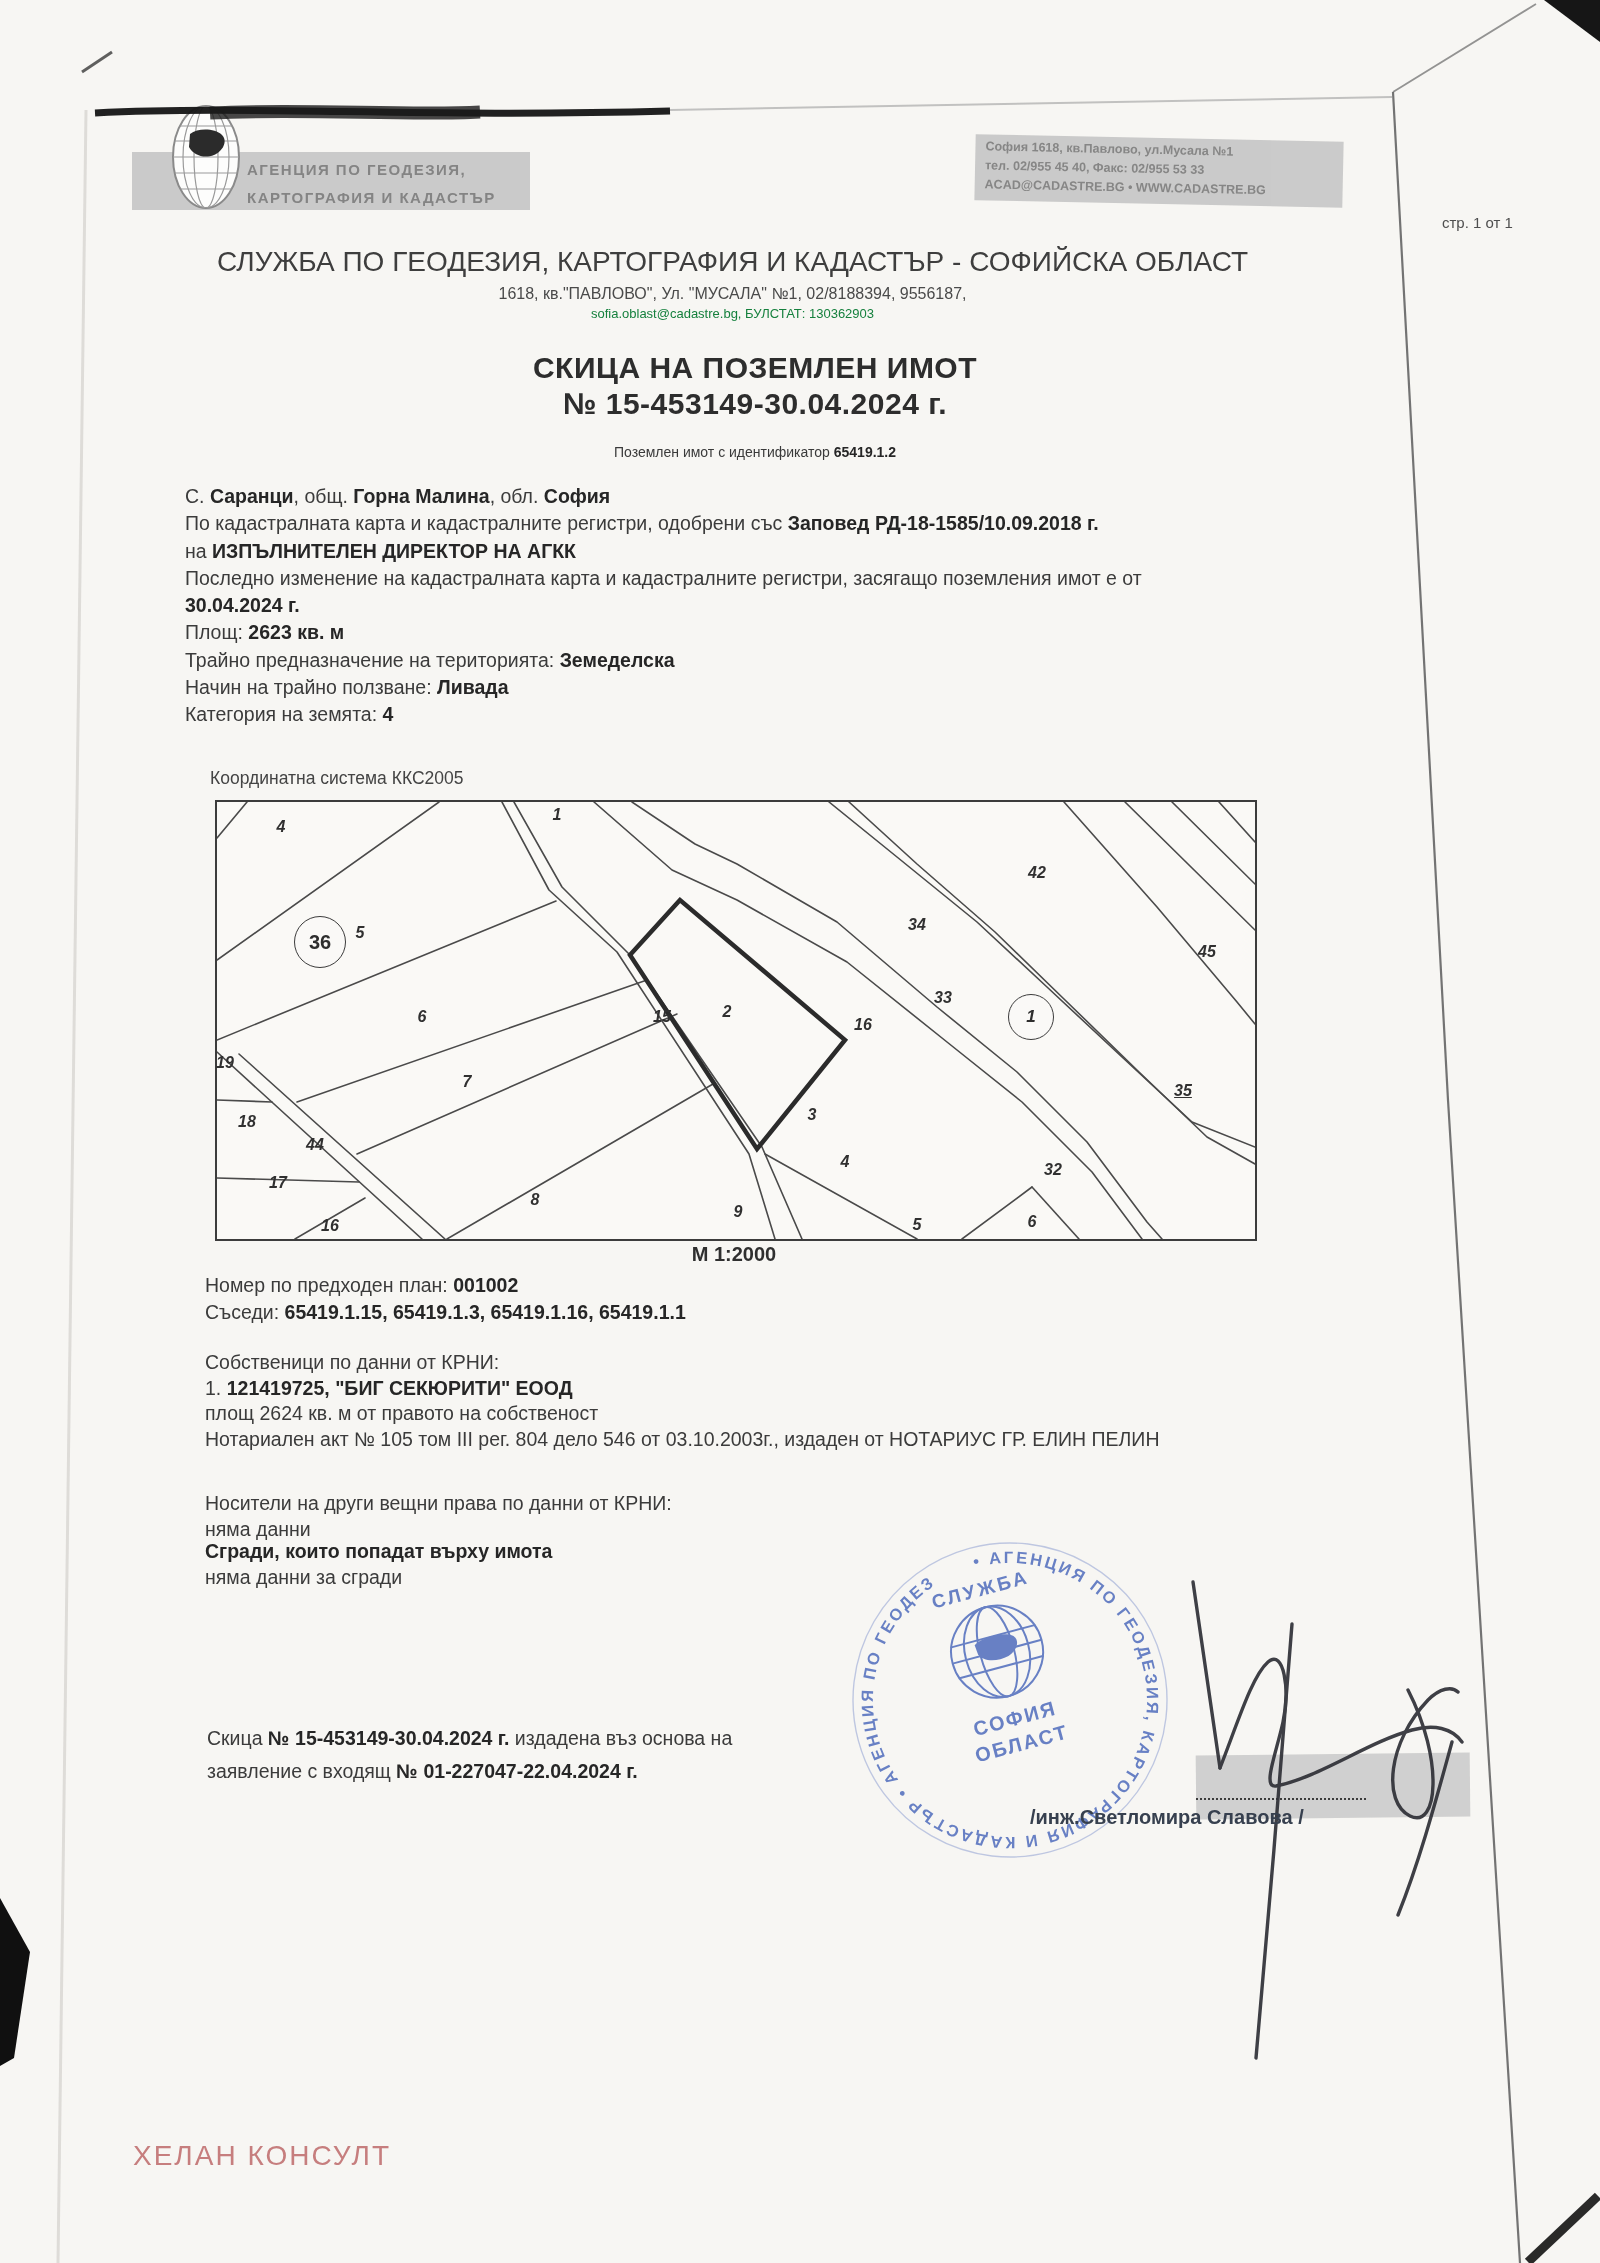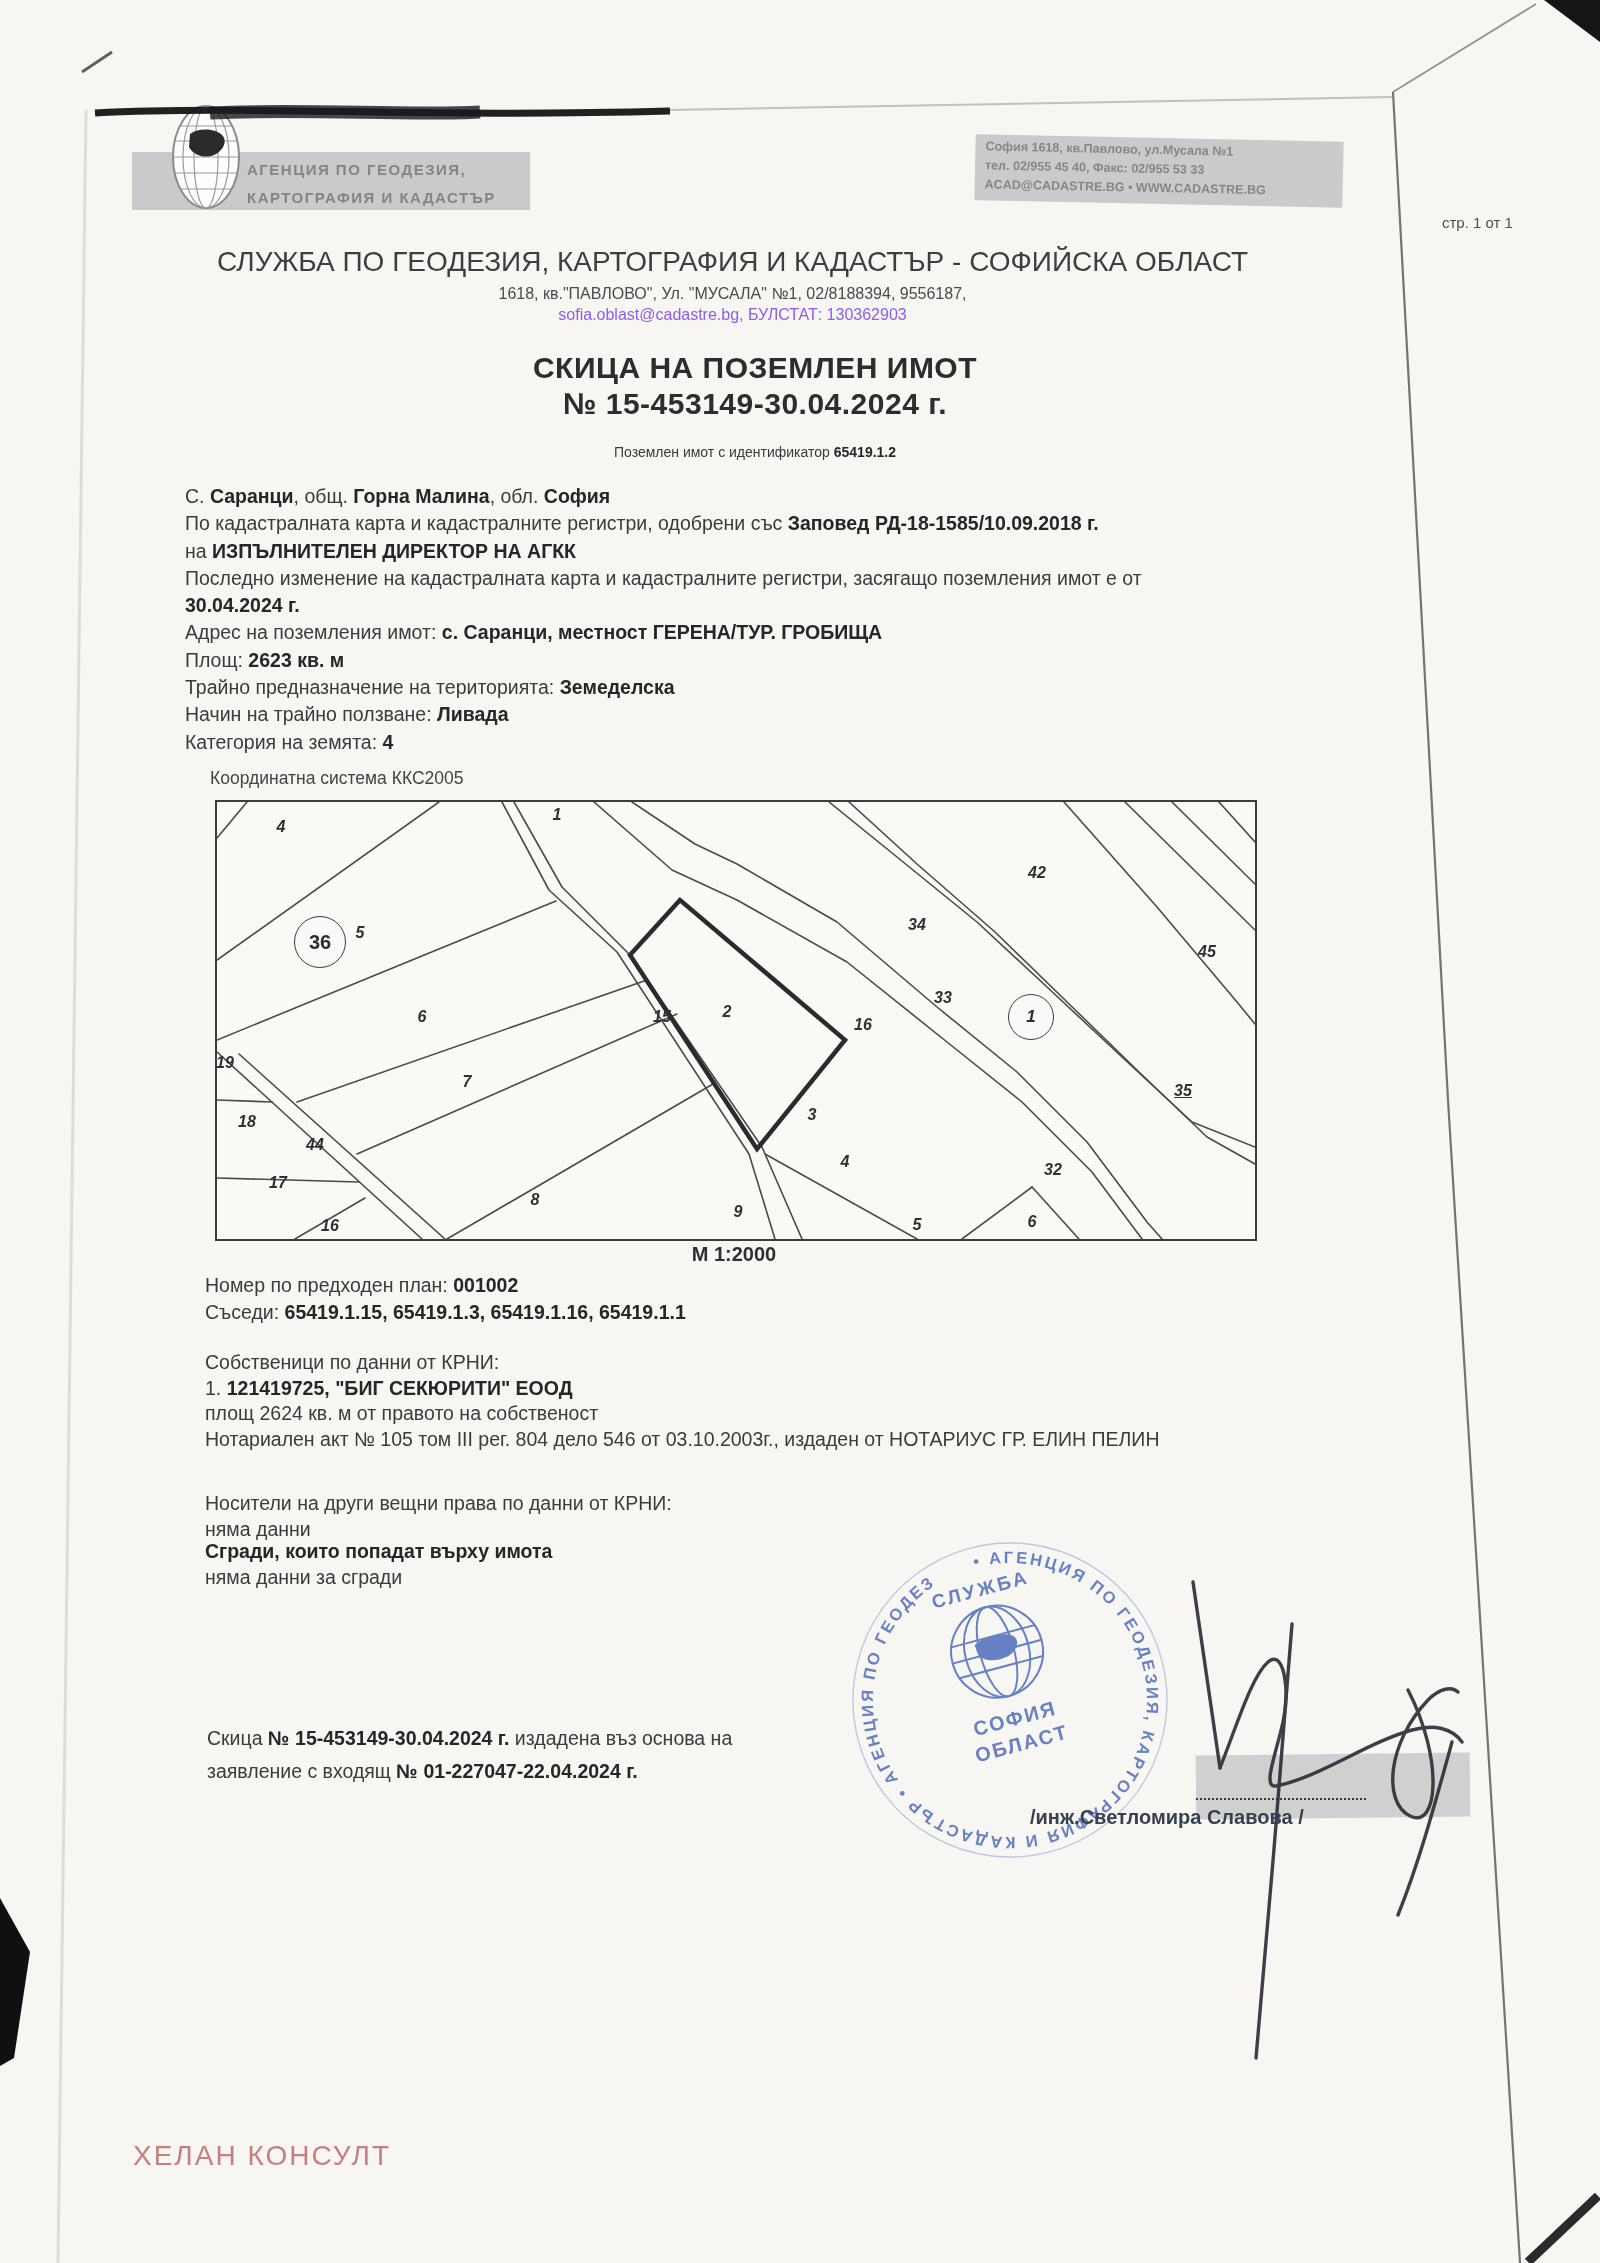--- a/index.html
+++ b/index.html
@@ -14,21 +14,21 @@
   
   .logo-band{left:132px;top:152px;width:398px;height:58px;background:#c2c2c2;opacity:.85;}
   .logo-globe{left:168px;top:104px;width:76px;height:106px;}
   .logo-text{left:247px;top:156px;font-size:15px;font-weight:bold;color:#848484;letter-spacing:1.5px;line-height:28px;}
   .contact-band{left:975px;top:138px;width:368px;height:66px;background:#c3c3c3;opacity:.85;transform:rotate(1.2deg);
     padding:3px 10px;box-sizing:border-box;font-size:12.5px;font-weight:bold;color:#737373;line-height:19px;}
   .page-indicator{left:1442px;top:214px;font-size:15px;color:#4e4e4e;}
   .office-wrap{left:60px;top:0;width:1345px;text-align:center;}
   .office-name{position:absolute;left:0;top:246px;width:100%;font-size:28px;color:#3e3e3e;letter-spacing:0px;}
   .office-addr1{position:absolute;left:0;top:285px;width:100%;font-size:16px;color:#4a4a4a;}
-  .office-addr2{position:absolute;left:0;top:306px;width:100%;font-size:16px;color:#8b5cf6;}
+  .office-addr2{position:absolute;left:0;top:306px;width:100%;font-size:13px;color:#15803d;}
   .title-wrap{left:110px;top:0;width:1290px;text-align:center;}
   .doc-title1{position:absolute;left:0;top:351px;width:100%;font-size:30px;font-weight:bold;color:#2d2d2d;letter-spacing:.5px;}
   .doc-title2{position:absolute;left:0;top:387px;width:100%;font-size:30px;font-weight:bold;color:#2d2d2d;letter-spacing:.5px;}
   .subject-line{position:absolute;left:0;top:444px;width:100%;font-size:14px;color:#3a3a3a;}
   
   .tblock{font-size:19.5px;color:#3b3b3b;}
   .tblock > div{white-space:nowrap;}
   #details{left:185px;top:483px;line-height:27.3px;}
   .coord-label{left:210px;top:768px;font-size:17.5px;color:#444;}
   
@@ -97,21 +97,20 @@
   <div class="doc-title2">№ 15-453149-30.04.2024 г.</div>
   <div class="subject-line"><span>Поземлен имот с  идентификатор  </span><span class="b">65419.1.2</span></div>
 </div>
 
 <div class="abs tblock" id="details">
     <div><span>С. </span><span class="b">Саранци</span><span>, общ. </span><span class="b">Горна Малина</span><span>, обл. </span><span class="b">София</span></div>
     <div><span>По кадастралната карта и кадастралните регистри, одобрени със </span><span class="b">Заповед РД-18-1585/10.09.2018 г.</span></div>
     <div><span>на </span><span class="b">ИЗПЪЛНИТЕЛЕН ДИРЕКТОР НА АГКК</span></div>
     <div><span>Последно изменение на кадастралната карта и кадастралните регистри, засягащо поземления имот е от</span></div>
     <div><span class="b">30.04.2024 г.</span></div>
-    <div><span>Адрес на поземления имот: </span><span class="b">с. Саранци, местност ГЕРЕНА/ТУР. ГРОБИЩА</span></div>
     <div><span>Площ: </span><span class="b">2623 кв. м</span></div>
     <div><span>Трайно предназначение на територията: </span><span class="b">Земеделска</span></div>
     <div><span>Начин на трайно ползване: </span><span class="b">Ливада</span></div>
     <div><span>Категория на земята: </span><span class="b">4</span></div>
   </div>
 
 <div class="abs coord-label">Координатна система ККС2005</div>
 <div class="abs map-box">
   <svg width="1038" height="437" viewBox="0 0 1038 437">
     <g stroke="#4a4a4a" stroke-width="1.6" fill="none" stroke-linejoin="round" stroke-linecap="round">

